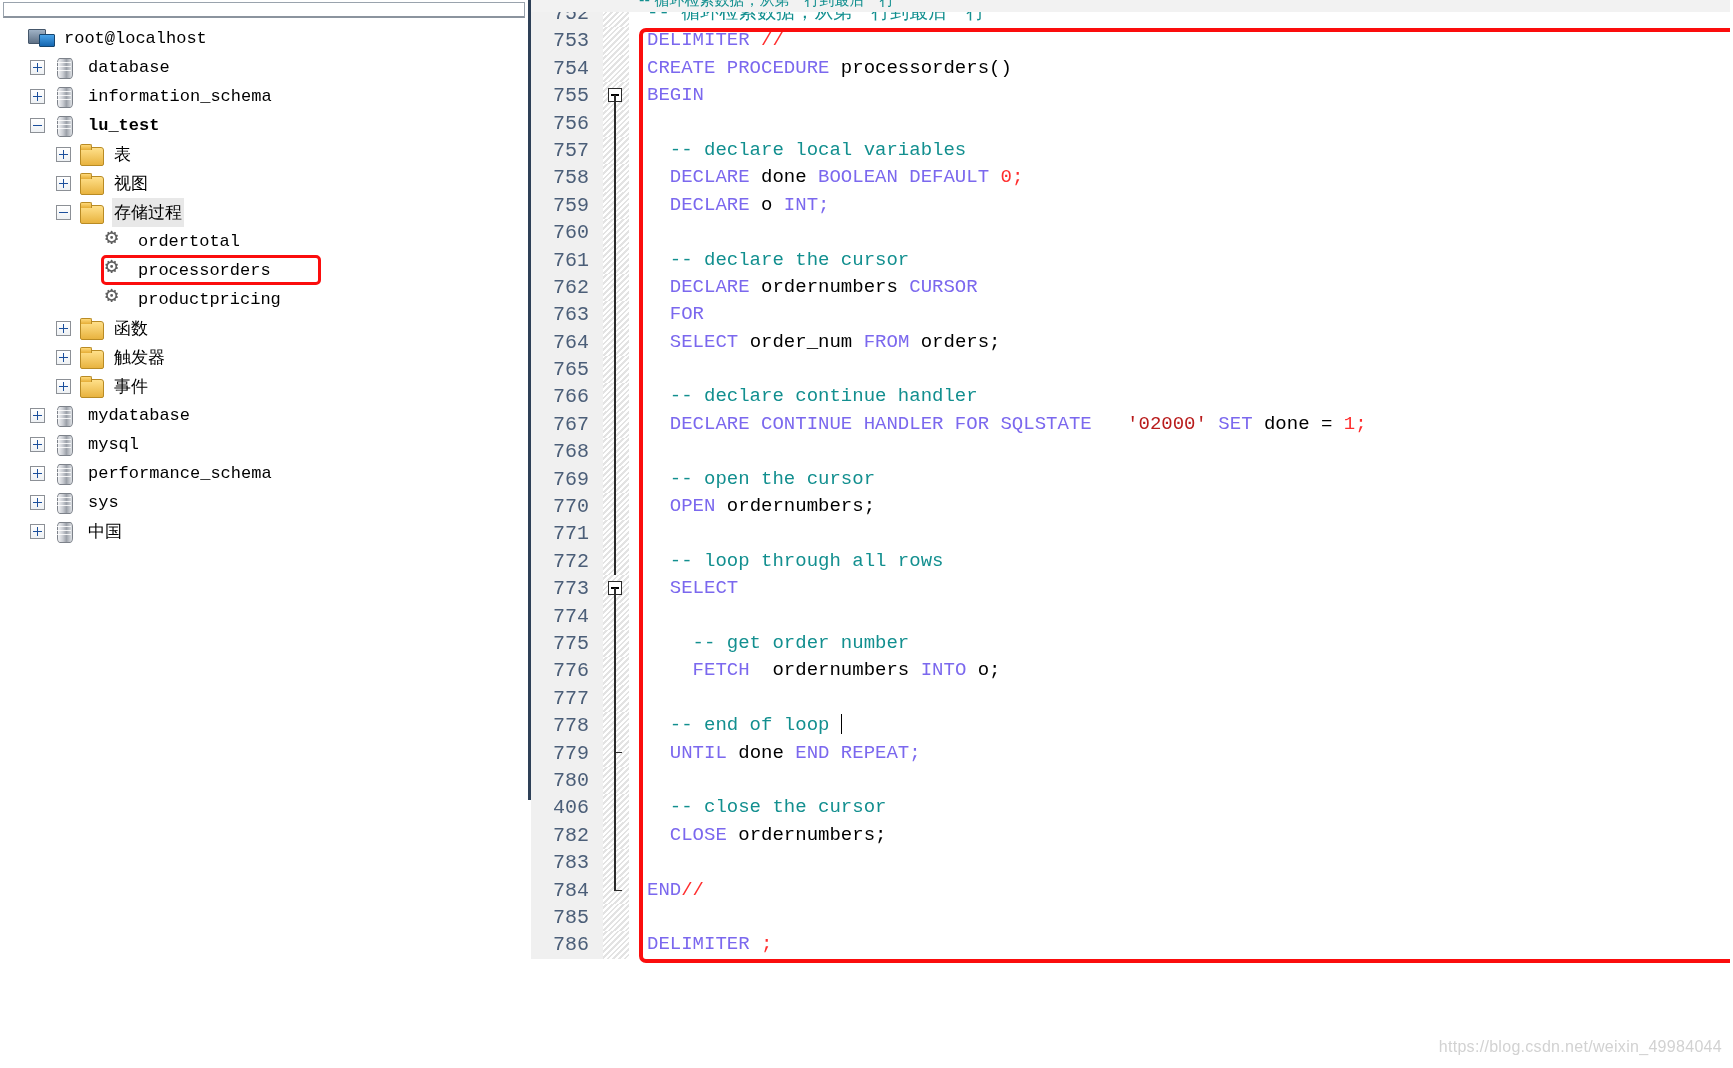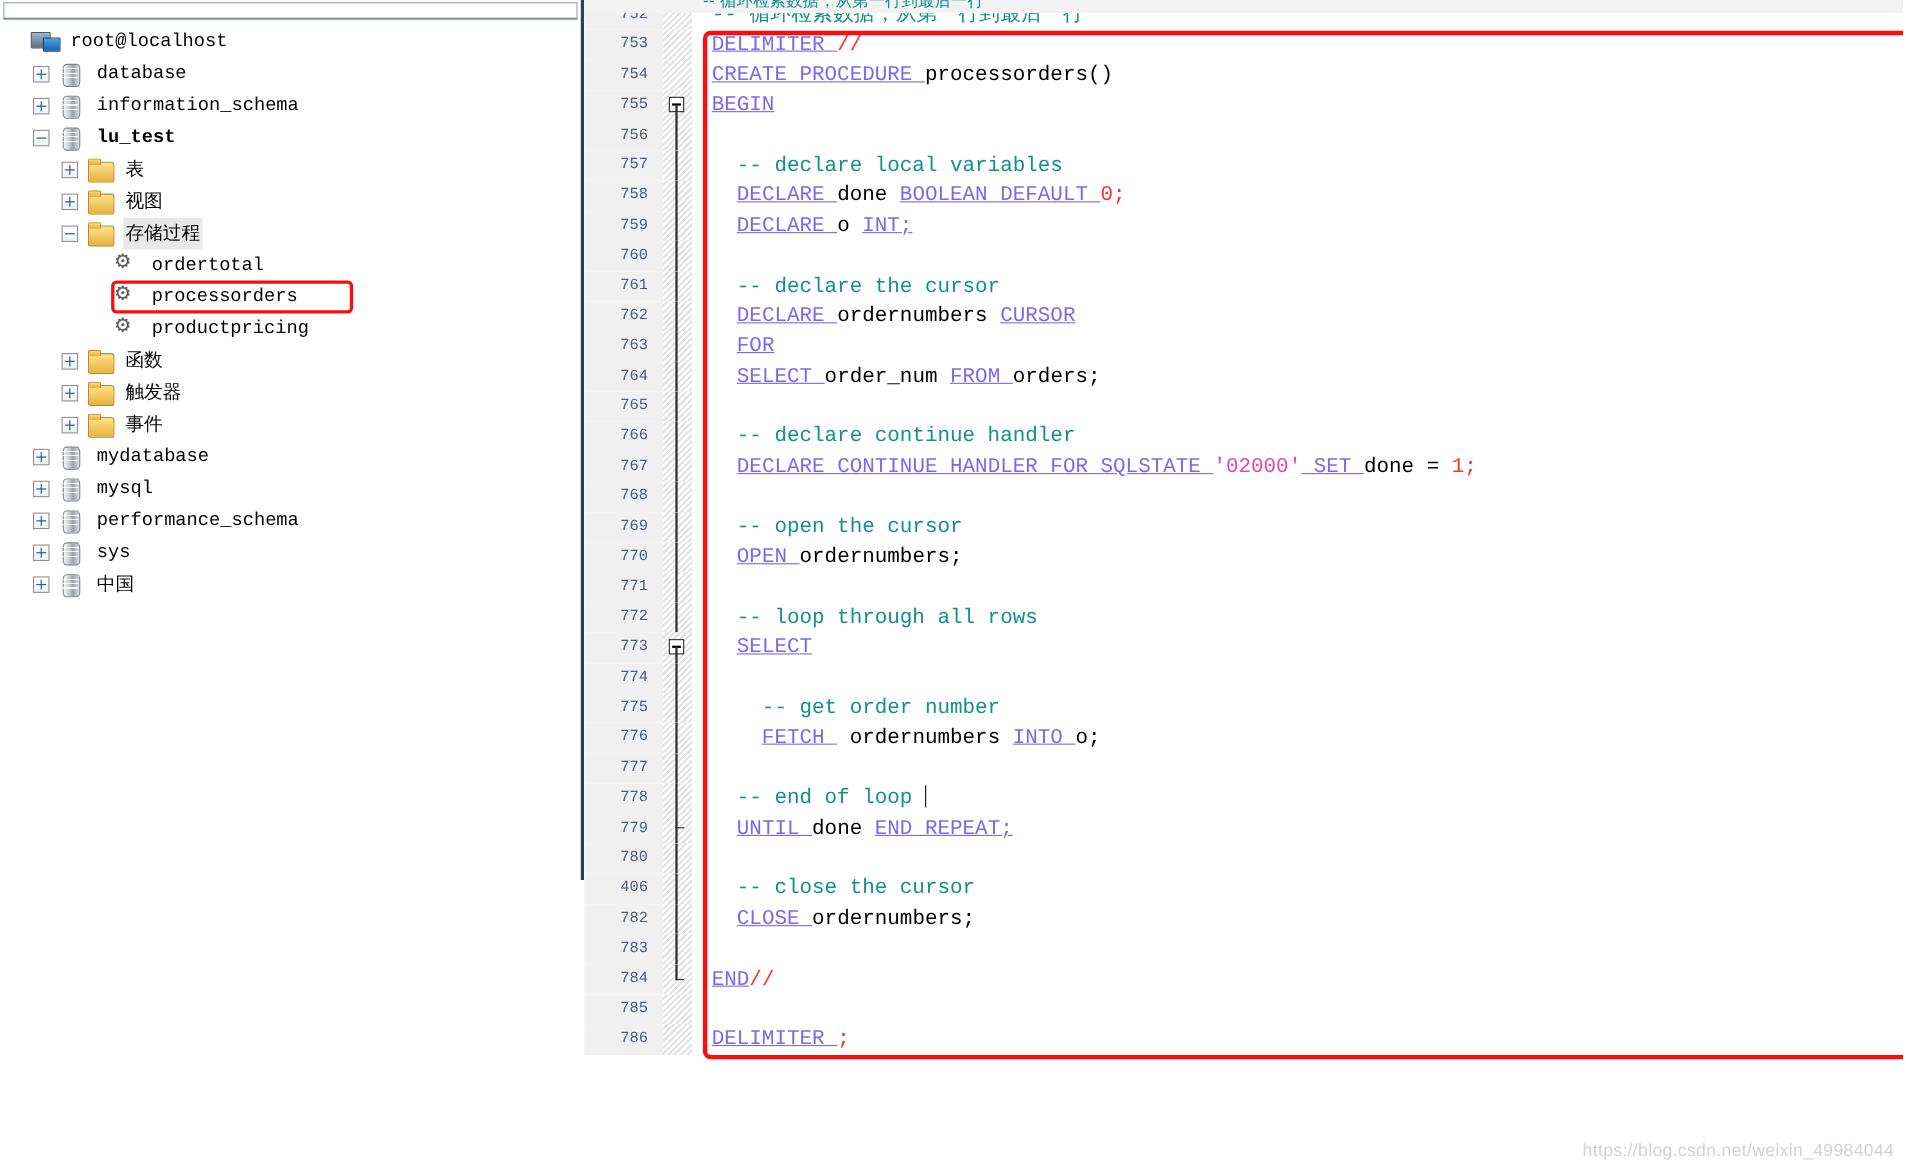--- a/index.html
+++ b/index.html
@@ -180,21 +180,21 @@
     align-items: center;
     white-space: pre;
   }
   .gutter {
     width: 72px;
     min-width: 72px;
     text-align: right;
     padding-right: 14px;
     color: #4b5e78;
     background: #f0f0f0;
-    font-size: 14px;
+    font-size: 20px;
     height: 27.4px;
     line-height: 27.4px;
     user-select: none;
   }
   .foldcol {
     width: 26px;
     min-width: 26px;
     height: 27.4px;
     background: #f0f0f0;
     position: relative;
@@ -241,23 +241,23 @@
     width: 8px; height: 1.5px;
     background: #2b2b2b;
   }
   .codetext {
     padding-left: 18px;
     flex: 1;
     height: 27.4px;
     line-height: 27.4px;
     color: #000000;
   }
-  .kw  { color: #7b68ee; text-decoration: underline; }
+  .kw  { color: #7b68ee; }
   .cmt { color: #128f8f; }
-  .str { color: #ec4899; }
+  .str { color: #b91c1c; margin-left: 24px; }
   .num { color: #ff2d2d; }
   .plain { color: #000000; }
   .caret {
     display: inline-block;
     width: 1.5px;
     height: 20px;
     background: #000;
     vertical-align: -4px;
   }
 

